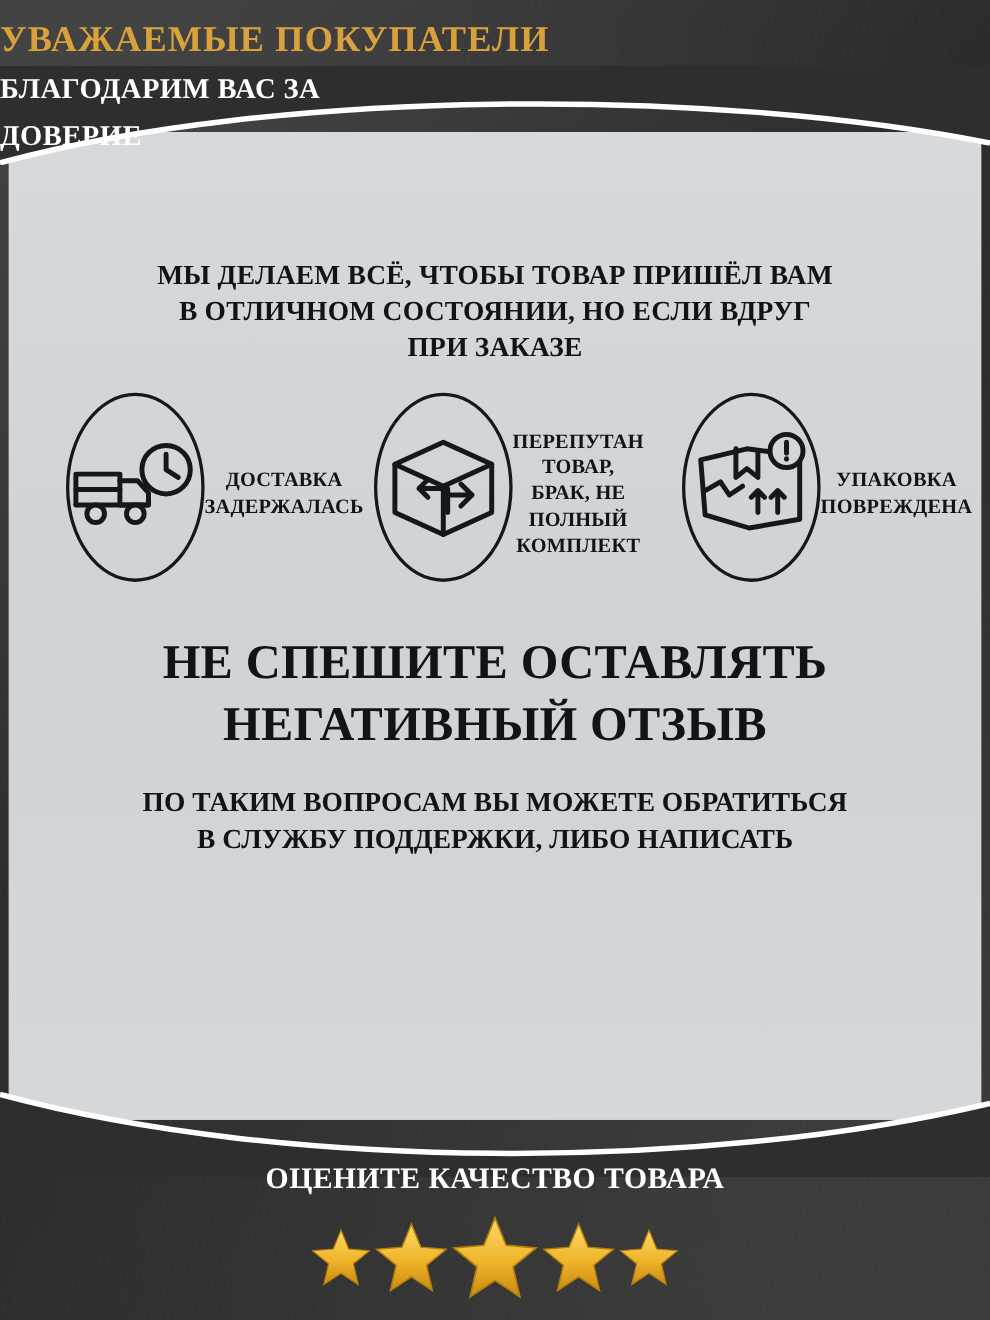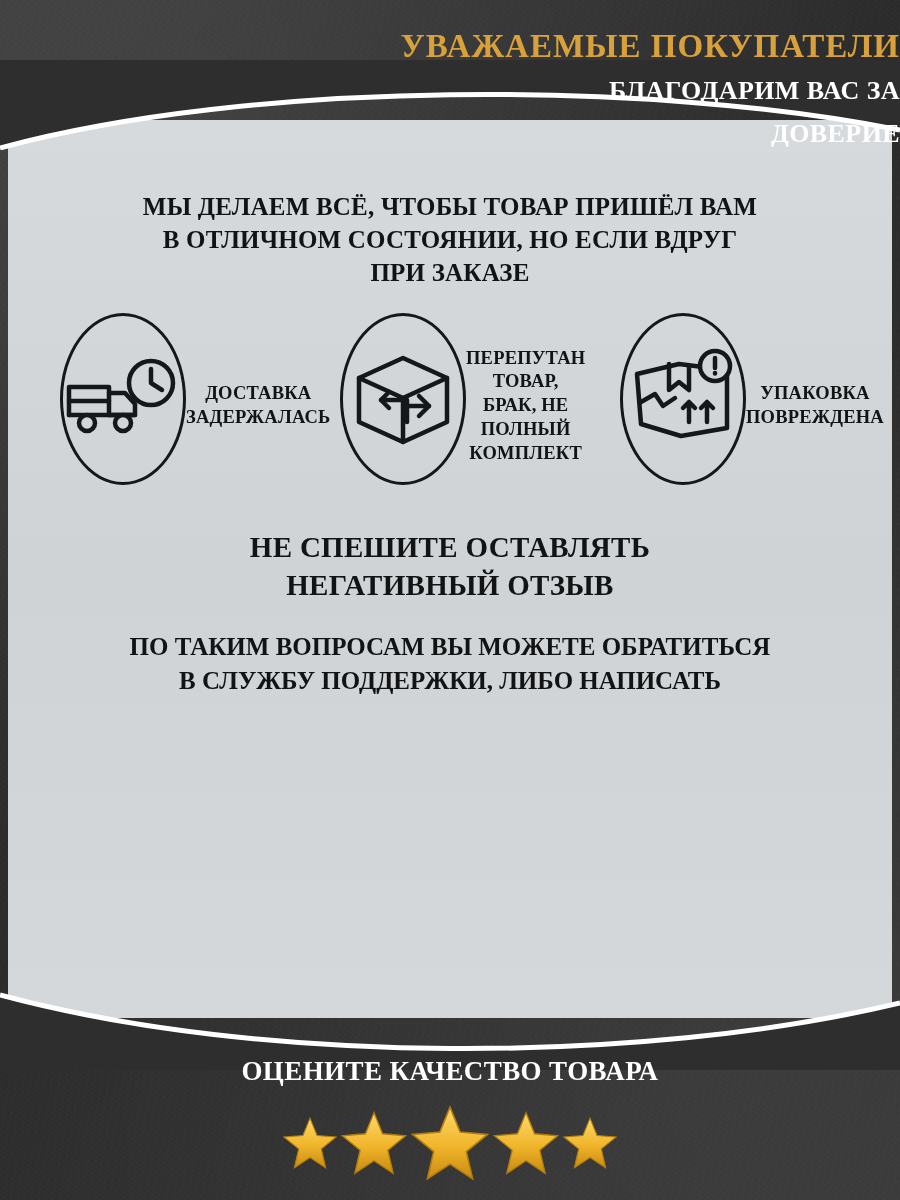--- a/index.html
+++ b/index.html
@@ -54,22 +54,22 @@
     overflow: hidden;
     line-height: 0;
   }
   .panel-curve-top { top: 60px; height: 90px; }
   .panel-curve-bottom { bottom: 130px; height: 95px; }
   .panel-curve-top svg, .panel-curve-bottom svg { display: block; width: 100%; height: 100%; }
 
   
   .header {
     position: absolute;
-    left: 0; right: 0; top: 28px;
-    text-align: right;
+    left: 0; right: 0; top: 18px;
+    text-align: left;
     z-index: 5;
   }
   .header-title {
     font-size: 33px;
     font-weight: bold;
     letter-spacing: 1px;
     color: #d9a13b;
     text-transform: uppercase;
     line-height: 1.1;
   }
@@ -93,20 +93,21 @@
     text-align: center;
     color: #111315;
   }
   .lead {
     font-size: 25px;
     font-weight: bold;
     text-transform: uppercase;
     line-height: 1.32;
     letter-spacing: 0.2px;
     padding: 0 52px;
+    margin-top: 44px;
   }
   .lead span { display: block; }
 
   
   .icons {
     display: flex;
     justify-content: center;
     align-items: flex-start;
     gap: 60px;
     margin-top: 24px;
@@ -132,21 +133,21 @@
     font-weight: bold;
     text-transform: uppercase;
     line-height: 1.28;
     letter-spacing: 0.2px;
   }
   .icon-caption span { display: block; }
 
   
   .slogan {
     margin-top: 44px;
-    font-size: 29px;
+    font-size: 44px;
     font-weight: bold;
     text-transform: uppercase;
     line-height: 1.3;
     letter-spacing: 0.3px;
   }
   .slogan span { display: block; }
 
   .support {
     margin-top: 26px;
     font-size: 25px;

